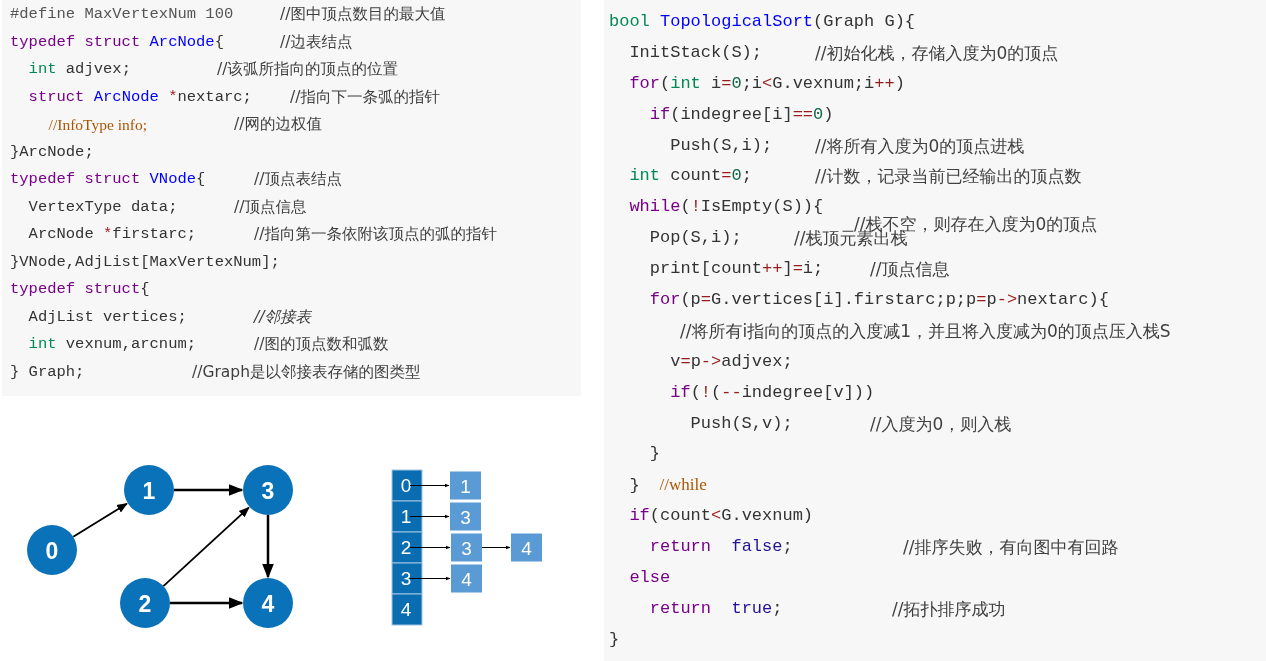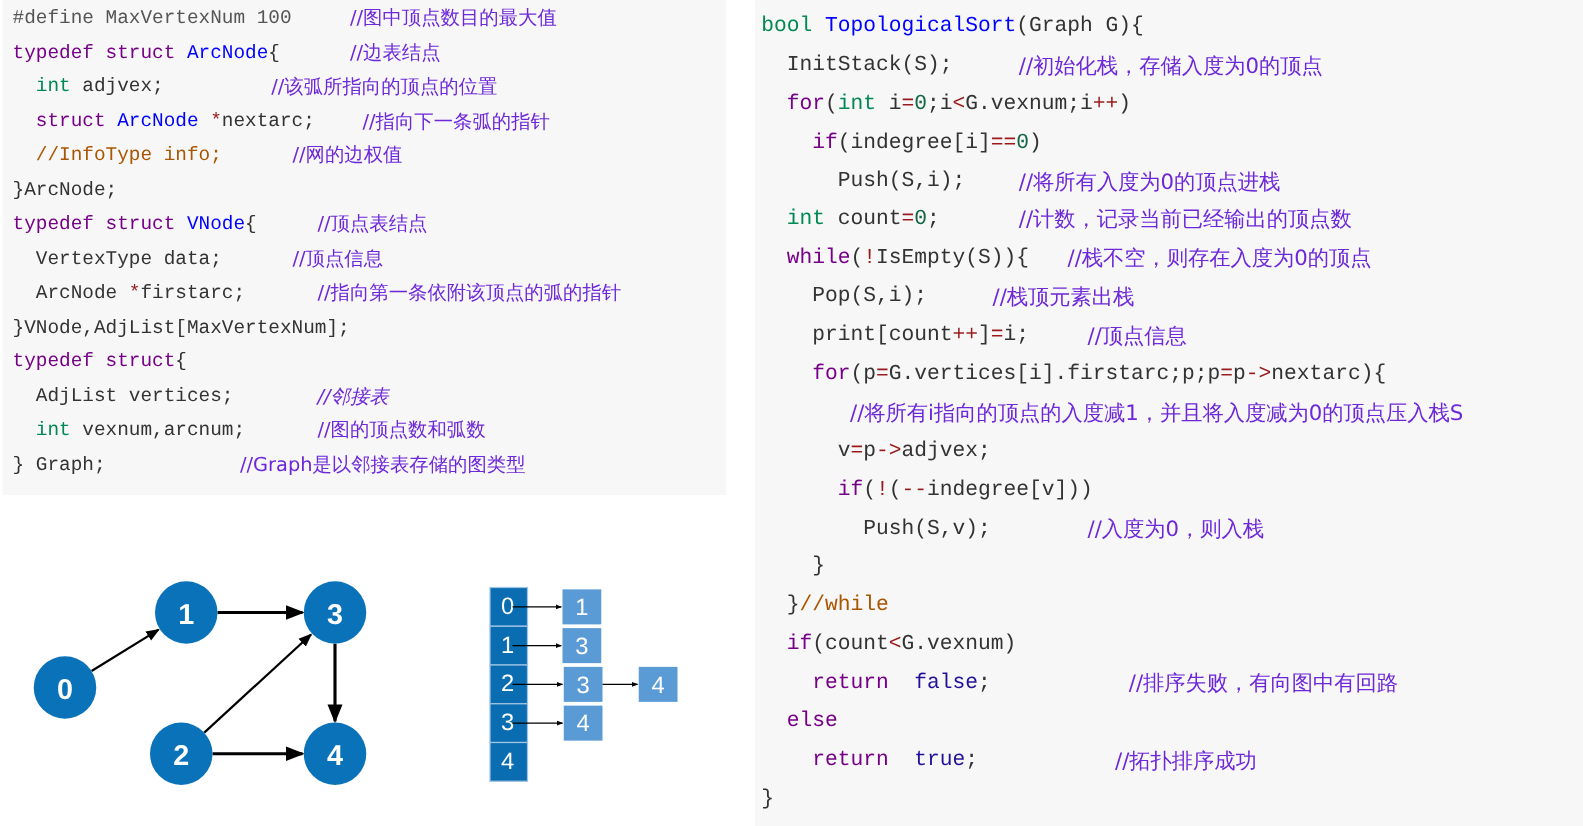--- a/index.html
+++ b/index.html
@@ -10,22 +10,22 @@
   .line { white-space:pre; height:27.5px; line-height:27.5px; font-size:15.5px; color:#333; position:relative; }
   #right-code .line { height:30.9px; line-height:30.9px; font-size:17px; }
   .line span { white-space:pre; }
   .kw { color:#770088; }
   .ty { color:#008855; }
   .def { color:#0000ff; }
   .op { color:#981a1a; }
   .num { color:#116644; }
   .atom { color:#221199; }
   .meta { color:#555555; }
-  .cm { color:#aa5500; font-family:Liberation Mono, monospace; }
-  .cm-cjk { color:#6d28d9; font-family:"DejaVu Sans", sans-serif; }
+  .cm { color:#aa5500; font-family:Liberation Serif, serif;margin-left:20px; }
+  .cm-cjk { color:#404040; font-family:"DejaVu Sans", sans-serif; }
   .comment-abs { position:absolute; top:0; }
   #graph { position:absolute; left:0; top:410px; width:380px; height:251px; }
   #adjlist { position:absolute; left:380px; top:460px; width:200px; height:180px; }
   .node-label { font-family:"Liberation Sans", sans-serif; font-weight:bold; fill:#fff; font-size:23px; text-anchor:middle; dominant-baseline:central; }
   .cell-label { font-family:"Liberation Sans", sans-serif; fill:#fff; font-size:19px; text-anchor:middle; dominant-baseline:central; }
 </style>
 </head>
 <body>
 
 <div id="left-code" class="code-panel">
@@ -44,21 +44,21 @@
     <div class="line" style="padding-left: 8px;"><span>  </span><span class="ty">int</span><span> vexnum,arcnum;</span><span class="cm-cjk comment-abs" style="left: 252px;">//图的顶点数和弧数</span></div>
     <div class="line" style="padding-left: 8px;"><span>} Graph;</span><span class="cm-cjk comment-abs" style="left: 190px;">//Graph是以邻接表存储的图类型</span></div>
   </div>
 <div id="right-code" class="code-panel">
     <div class="line" style="padding-left: 5px;"><span class="ty">bool </span><span class="def">TopologicalSort</span><span>(Graph G){</span></div>
     <div class="line" style="padding-left: 5px;"><span>  InitStack(S);</span><span class="cm-cjk comment-abs" style="left: 211px;">//初始化栈，存储入度为0的顶点</span></div>
     <div class="line" style="padding-left: 5px;"><span>  </span><span class="kw">for</span><span>(</span><span class="ty">int</span><span> i</span><span class="op">=</span><span class="num">0</span><span>;i</span><span class="op">&lt;</span><span>G.vexnum;i</span><span class="op">++</span><span>)</span></div>
     <div class="line" style="padding-left: 5px;"><span>    </span><span class="kw">if</span><span>(indegree[i]</span><span class="op">==</span><span class="num">0</span><span>)</span></div>
     <div class="line" style="padding-left: 5px;"><span>      Push(S,i);</span><span class="cm-cjk comment-abs" style="left: 211px;">//将所有入度为0的顶点进栈</span></div>
     <div class="line" style="padding-left: 5px;"><span>  </span><span class="ty">int</span><span> count</span><span class="op">=</span><span class="num">0</span><span>;</span><span class="cm-cjk comment-abs" style="left: 211px;">//计数，记录当前已经输出的顶点数</span></div>
-    <div class="line" style="padding-left: 5px;"><span>  </span><span class="kw">while</span><span>(</span><span class="op">!</span><span>IsEmpty(S)){</span><span class="cm-cjk comment-abs" style="left: 250px;">//栈不空，则存在入度为0的顶点</span></div>
+    <div class="line" style="padding-left: 5px;"><span>  </span><span class="kw">while</span><span>(</span><span class="op">!</span><span>IsEmpty(S)){</span><span class="cm-cjk comment-abs" style="left: 250px; margin-top: 17px;">//栈不空，则存在入度为0的顶点</span></div>
     <div class="line" style="padding-left: 5px;"><span>    Pop(S,i);</span><span class="cm-cjk comment-abs" style="left: 190px;">//栈顶元素出栈</span></div>
     <div class="line" style="padding-left: 5px;"><span>    print[count</span><span class="op">++</span><span>]</span><span class="op">=</span><span>i;</span><span class="cm-cjk comment-abs" style="left: 266px;">//顶点信息</span></div>
     <div class="line" style="padding-left: 5px;"><span>    </span><span class="kw">for</span><span>(p</span><span class="op">=</span><span>G.vertices[i].firstarc;p;p</span><span class="op">=</span><span>p</span><span class="op">-&gt;</span><span>nextarc){</span></div>
     <div class="line" style="padding-left: 5px;"><span>      </span><span class="cm-cjk comment-abs" style="left: 76px;">//将所有i指向的顶点的入度减1，并且将入度减为0的顶点压入栈S</span></div>
     <div class="line" style="padding-left: 5px;"><span>      v</span><span class="op">=</span><span>p</span><span class="op">-&gt;</span><span>adjvex;</span></div>
     <div class="line" style="padding-left: 5px;"><span>      </span><span class="kw">if</span><span>(</span><span class="op">!</span><span>(</span><span class="op">--</span><span>indegree[v]))</span></div>
     <div class="line" style="padding-left: 5px;"><span>        Push(S,v);</span><span class="cm-cjk comment-abs" style="left: 266px;">//入度为0，则入栈</span></div>
     <div class="line" style="padding-left: 5px;"><span>    }</span></div>
     <div class="line" style="padding-left: 5px;"><span>  }</span><span class="cm">//while</span></div>
     <div class="line" style="padding-left: 5px;"><span>  </span><span class="kw">if</span><span>(count</span><span class="op">&lt;</span><span>G.vexnum)</span></div>

